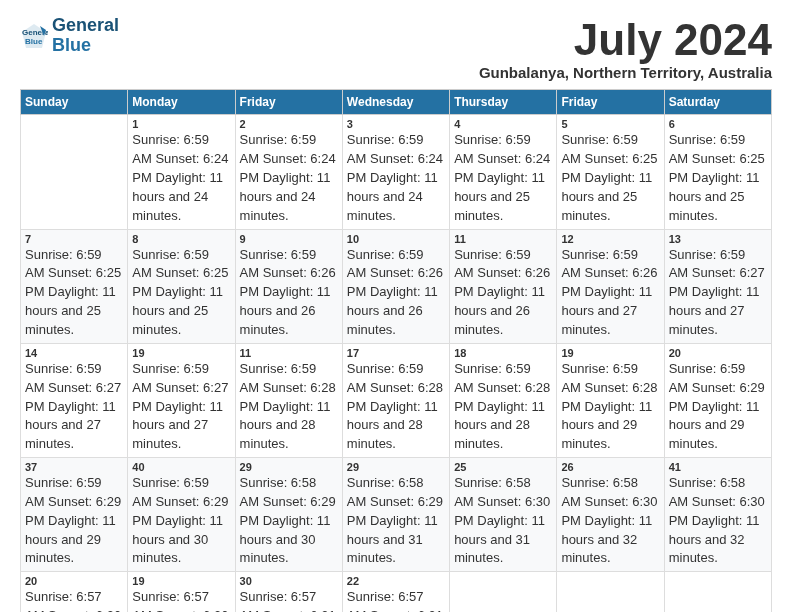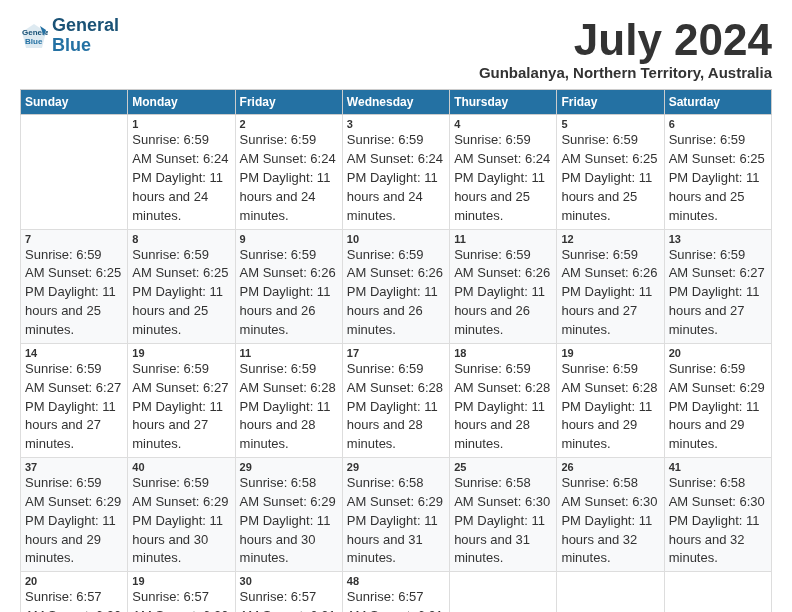--- a/index.html
+++ b/index.html
@@ -346,21 +346,21 @@
 and 33 minutes.</div>
           </td>
           <td>
             <span class="day-num">30</span>
             <div class="day-detail">Sunrise: 6:57 AM
 Sunset: 6:31 PM
 Daylight: 11 hours
 and 33 minutes.</div>
           </td>
           <td>
-            <span class="day-num">48</span>
+            <span class="day-num">22</span>
             <div class="day-detail">Sunrise: 6:57 AM
 Sunset: 6:31 PM
 Daylight: 11 hours
 and 34 minutes.</div>
           </td>
           <td></td>
           <td></td>
           <td></td>
         </tr>
       </tbody>

